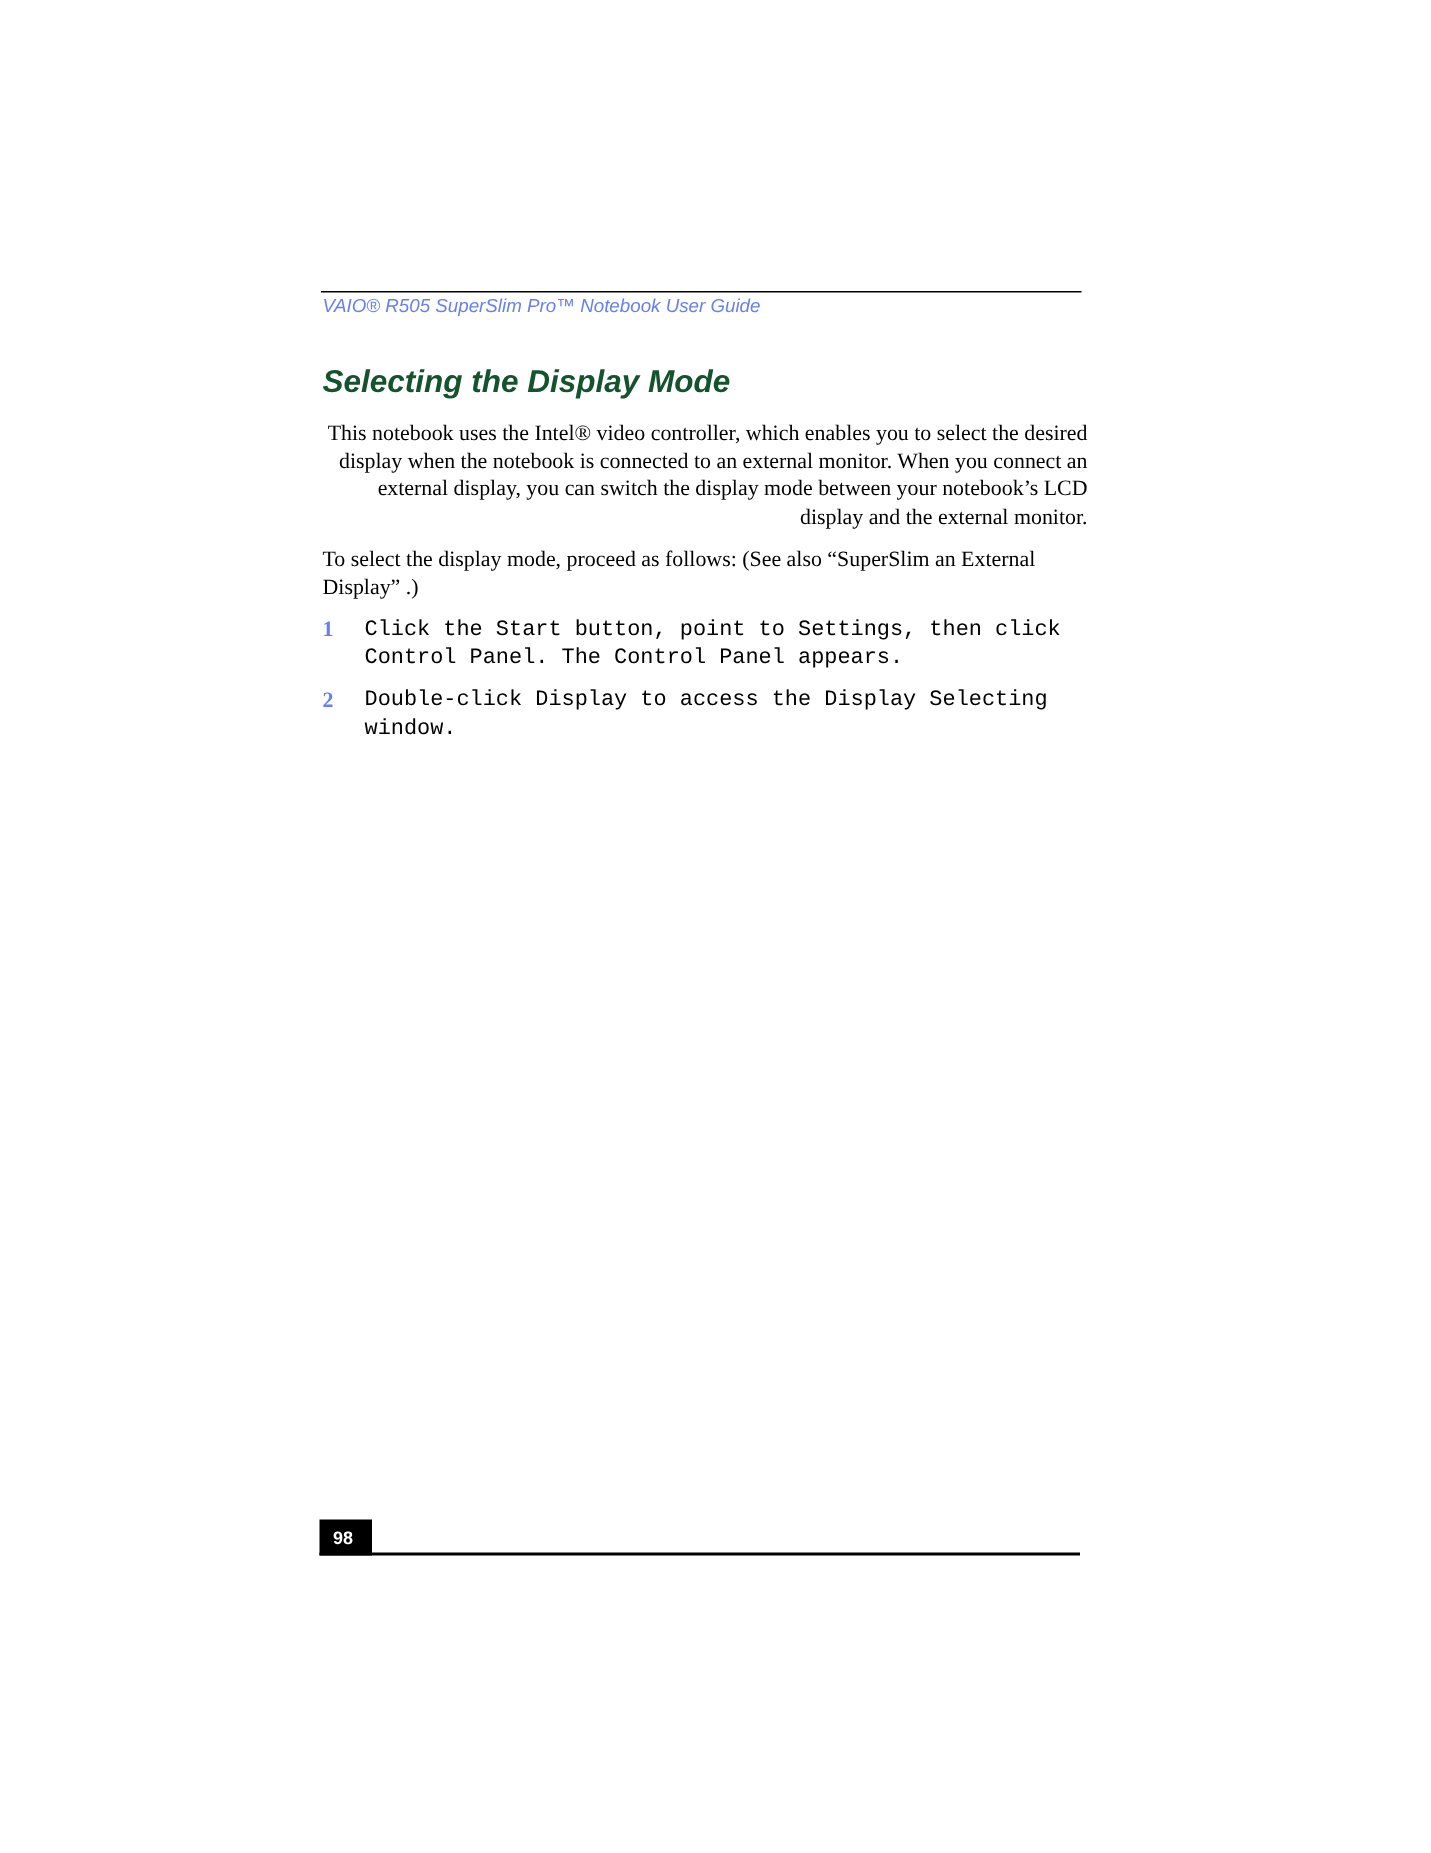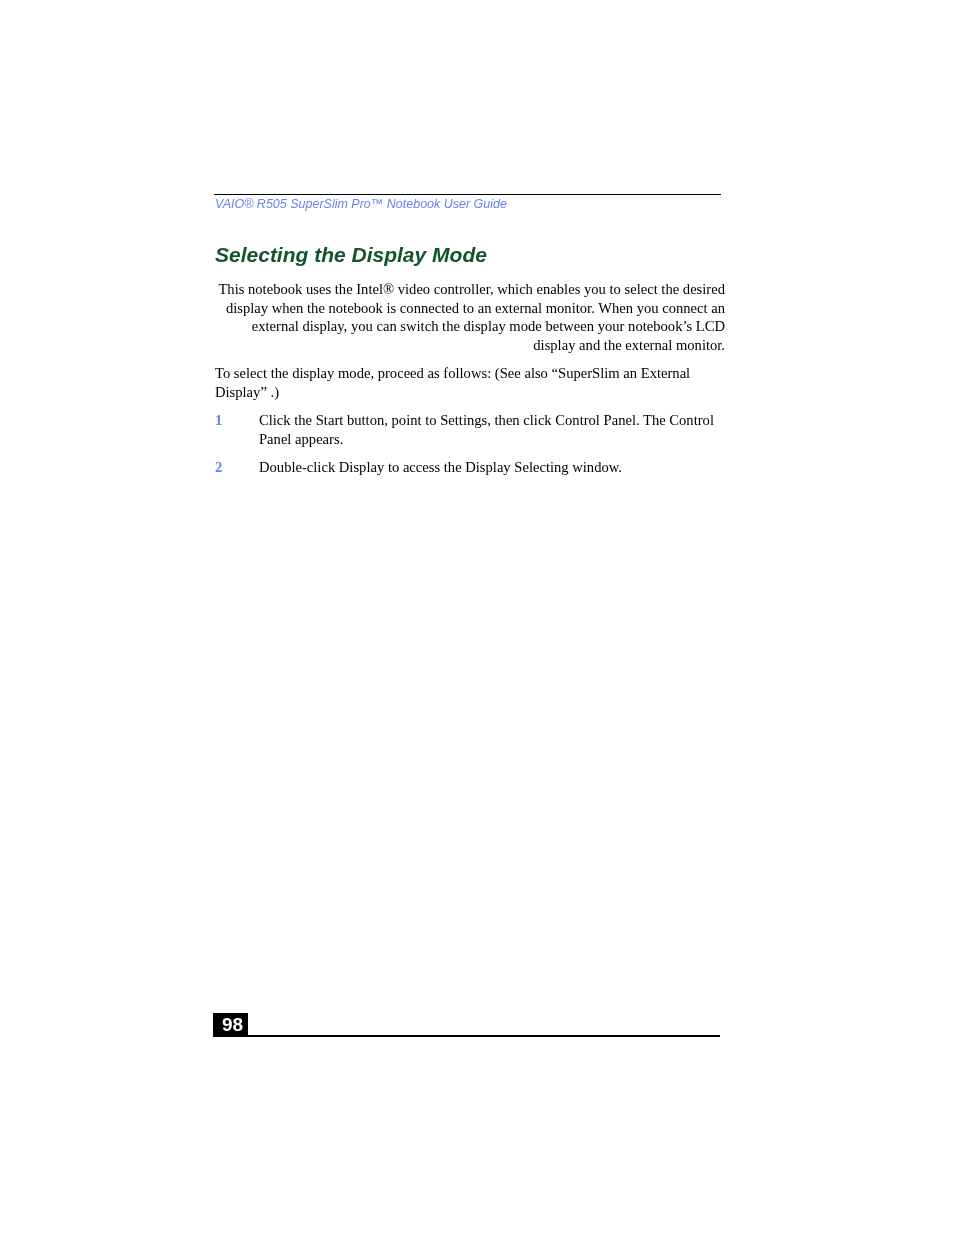--- a/index.html
+++ b/index.html
@@ -68,34 +68,35 @@
     .step-2 { top: 458px; }
     .step-number {
       position: absolute;
       left: 0;
       top: 0;
       color: #6680f0;
       font-weight: bold;
     }
     .step-text {
       display: block;
-      margin-left: 44px;
+      margin-left: 28px;
       width: 470px;
+      font-family: Liberation Mono, monospace;
     }
     .footer-box {
       position: absolute;
       left: 213px;
       top: 1013px;
       width: 35px;
       height: 24px;
       background: #000000;
       color: #ffffff;
       font-family: "Liberation Sans", sans-serif;
       font-weight: bold;
-      font-size: 19px;
+      font-size: 12px;
       line-height: 24px;
       text-indent: 9px;
       box-sizing: border-box;
     }
     .footer-rule {
       position: absolute;
       left: 213px;
       top: 1035px;
       width: 507px;
       height: 2px;

